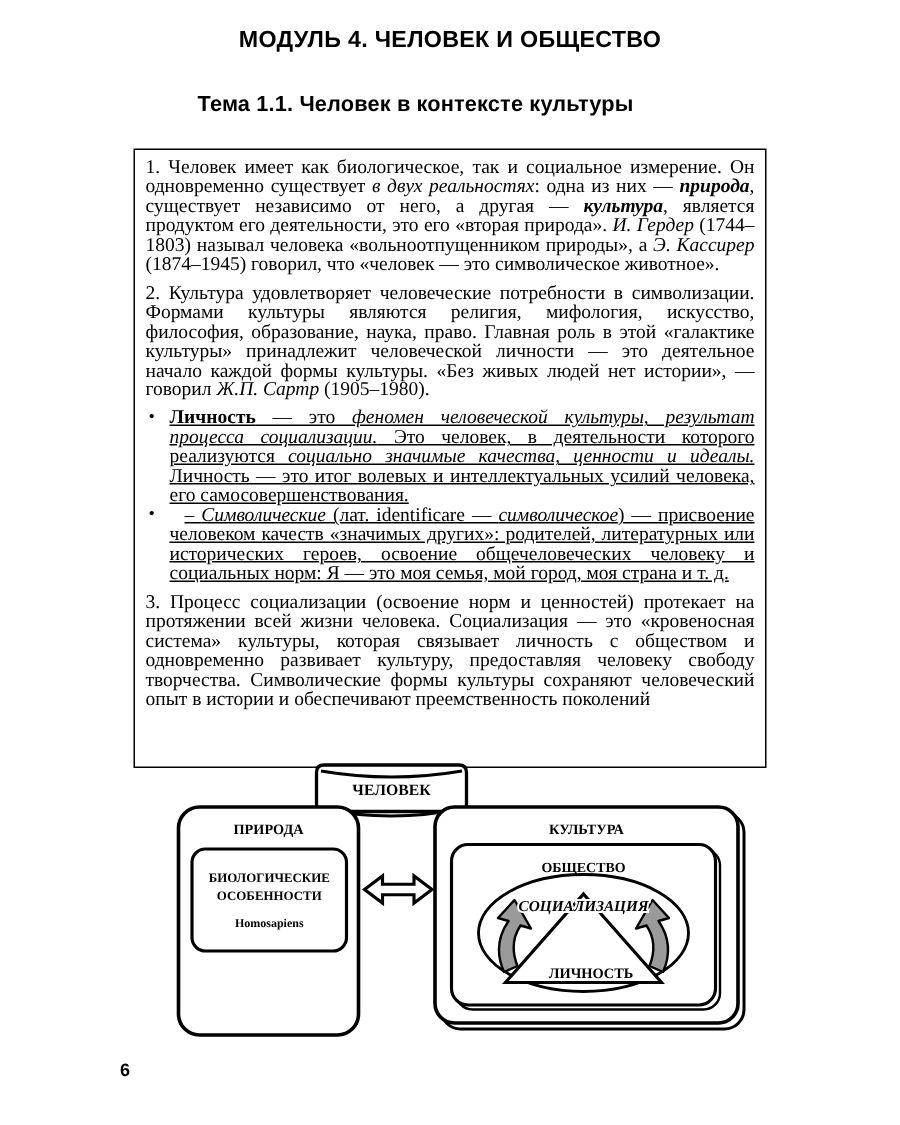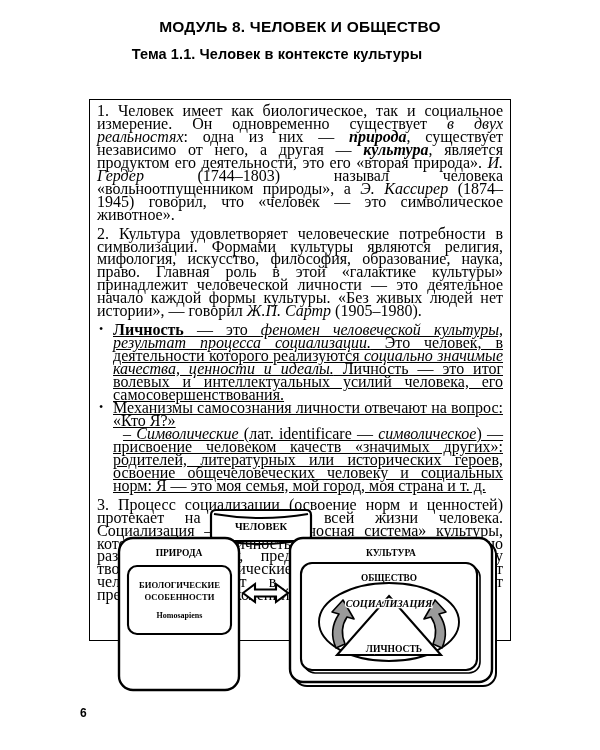--- a/index.html
+++ b/index.html
@@ -23,40 +23,40 @@
     left: 0;
     width: 600px;
     text-align: center;
     font-family: "Liberation Sans", "DejaVu Sans", sans-serif;
     font-weight: bold;
     font-size: 15.5px;
     letter-spacing: 0.2px;
   }
   .topic-title {
     position: absolute;
-    top: 46px;
+    top: 62px;
     left: 0;
     width: 554px;
     text-align: center;
     font-family: "Liberation Sans", "DejaVu Sans", sans-serif;
     font-weight: bold;
     font-size: 14.5px;
     letter-spacing: 0.1px;
   }
 
   
   .text-frame {
     position: absolute;
     left: 89px;
     top: 99px;
     width: 422px;
     box-sizing: border-box;
     border: 1.6px solid #000;
     padding: 5px 7px 21px 7px;
-    font-size: 16px;
+    font-size: 13px;
     line-height: 12.95px;
     text-align: justify;
     text-justify: inter-word;
     hyphens: manual;
   }
   .para {
     margin: 0 0 6px 0;
     text-indent: 0;
   }
   .para:last-child { margin-bottom: 17px; }
@@ -117,36 +117,35 @@
     left: 80px;
     top: 706px;
     font-family: "Liberation Sans", "DejaVu Sans", sans-serif;
     font-weight: bold;
     font-size: 12px;
   }
 </style>
 </head>
 <body>
 
-<div class="module-title">МОДУЛЬ 8. ЧЕЛОВЕК И ОБЩЕСТВО</div>
+<div class="module-title">МОДУЛЬ 4. ЧЕЛОВЕК И ОБЩЕСТВО</div>
 
 <div class="topic-title">Тема 1.1. Человек в контексте культуры</div>
 
 <div class="text-frame">
 
   <p class="para"><span>1. Человек имеет как биологическое, так и социальное измерение. Он одновременно существует </span><i>в двух реальностях</i><span>: одна из них — </span><span class="bi">природа</span><span>, существует независимо от него, а другая — </span><span class="bi">культура</span><span>, является продуктом его деятельности, это его «вторая природа». </span><i>И. Гердер</i><span> (1744–1803) называл человека «вольноотпущенником природы», а </span><i>Э. Кассирер</i><span> (1874–1945) говорил, что «человек — это символическое животное».</span></p>
 
   <p class="para"><span>2. Культура удовлетворяет человеческие потребности в символизации. Формами культуры являются религия, мифология, искусство, философия, образование, наука, право. Главная роль в этой «галактике культуры» принадлежит человеческой личности — это деятельное начало каждой формы культуры. «Без живых людей нет истории», — говорил </span><i>Ж.П. Сартр</i><span> (1905–1980).</span></p>
 
   <ul class="bullets">
     <li>
       <span><b>Личность</b><span> — это </span><i>феномен человеческой культуры, результат процесса социализации.</i><span> Это человек, в деятельности которого реализуются </span><i>социально значимые качества, ценности и идеалы.</i><span> Личность — это итог волевых и интеллектуальных усилий человека, его самосовершенствования.</span></span>
     </li>
     <li>
-      <span><span>Механизмы самосознания личности отвечают на вопрос: «Кто Я?»</span></span>
       <span class="sub"><span>– </span><i>Символические</i><span> (лат. identificare — </span><i>символическое</i><span>) — присвоение человеком качеств «значимых других»: родителей, литературных или исторических героев, освоение общечеловеческих человеку и социальных норм: Я — это моя семья, мой город, моя страна и т. д.</span></span>
     </li>
   </ul>
 
   <p class="para"><span>3. Процесс социализации (освоение норм и ценностей) протекает на протяжении всей жизни человека. Социализация — это «кровеносная система» культуры, которая связывает личность с обществом и одновременно развивает культуру, предоставляя человеку свободу творчества. Символические формы культуры сохраняют человеческий опыт в истории и обеспечивают преемственность поколений</span></p>
 </div>
 
 <div class="diagram">
   <svg width="400" height="200" viewBox="0 0 400 200" xmlns="http://www.w3.org/2000/svg">
 

